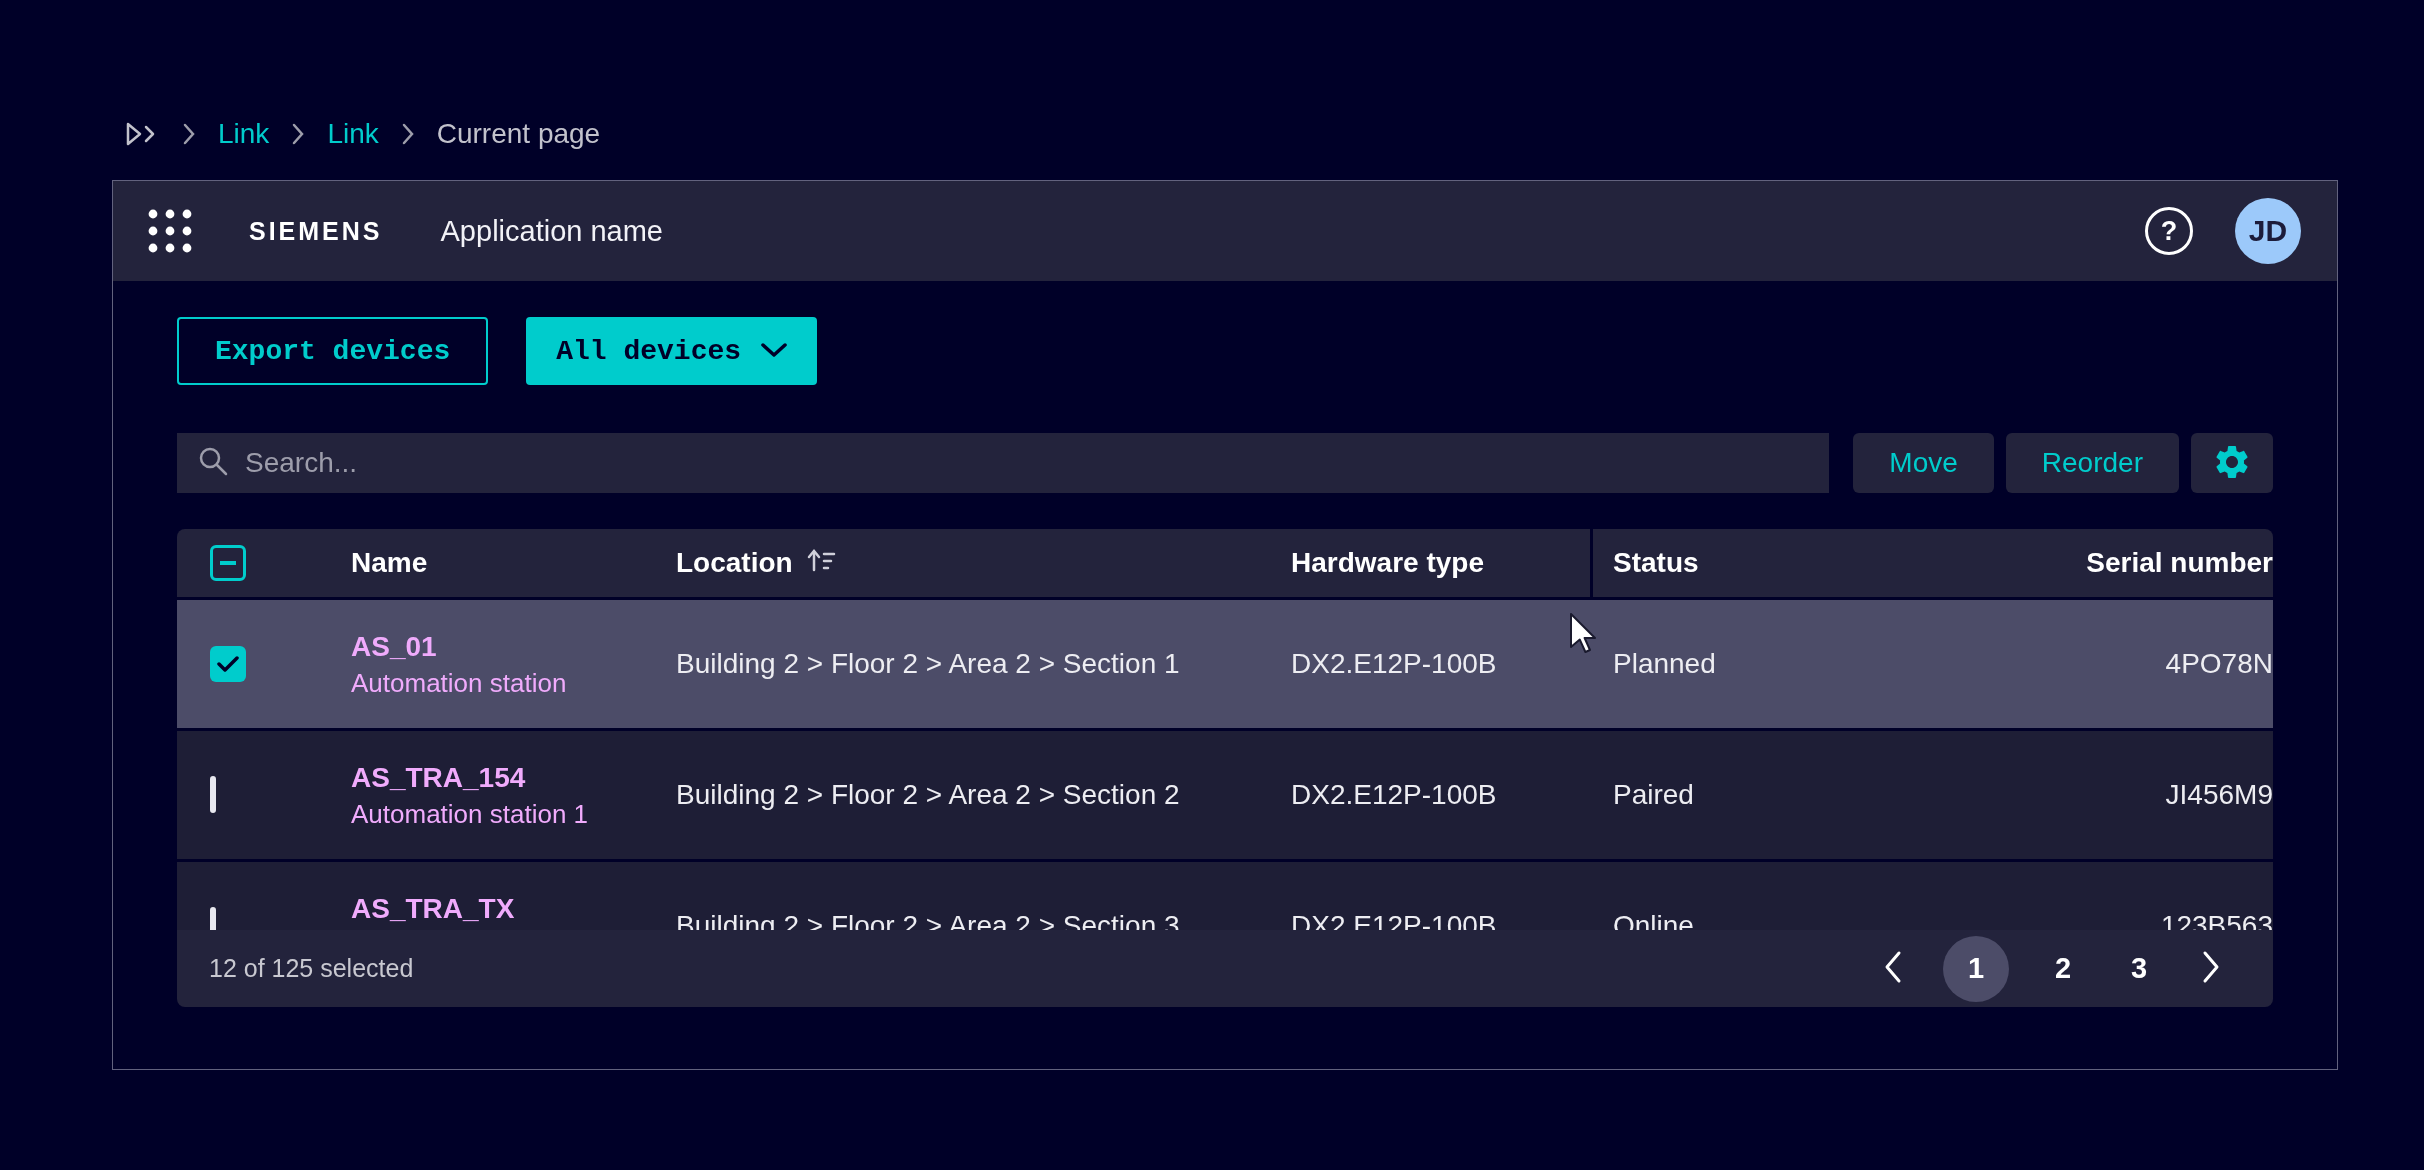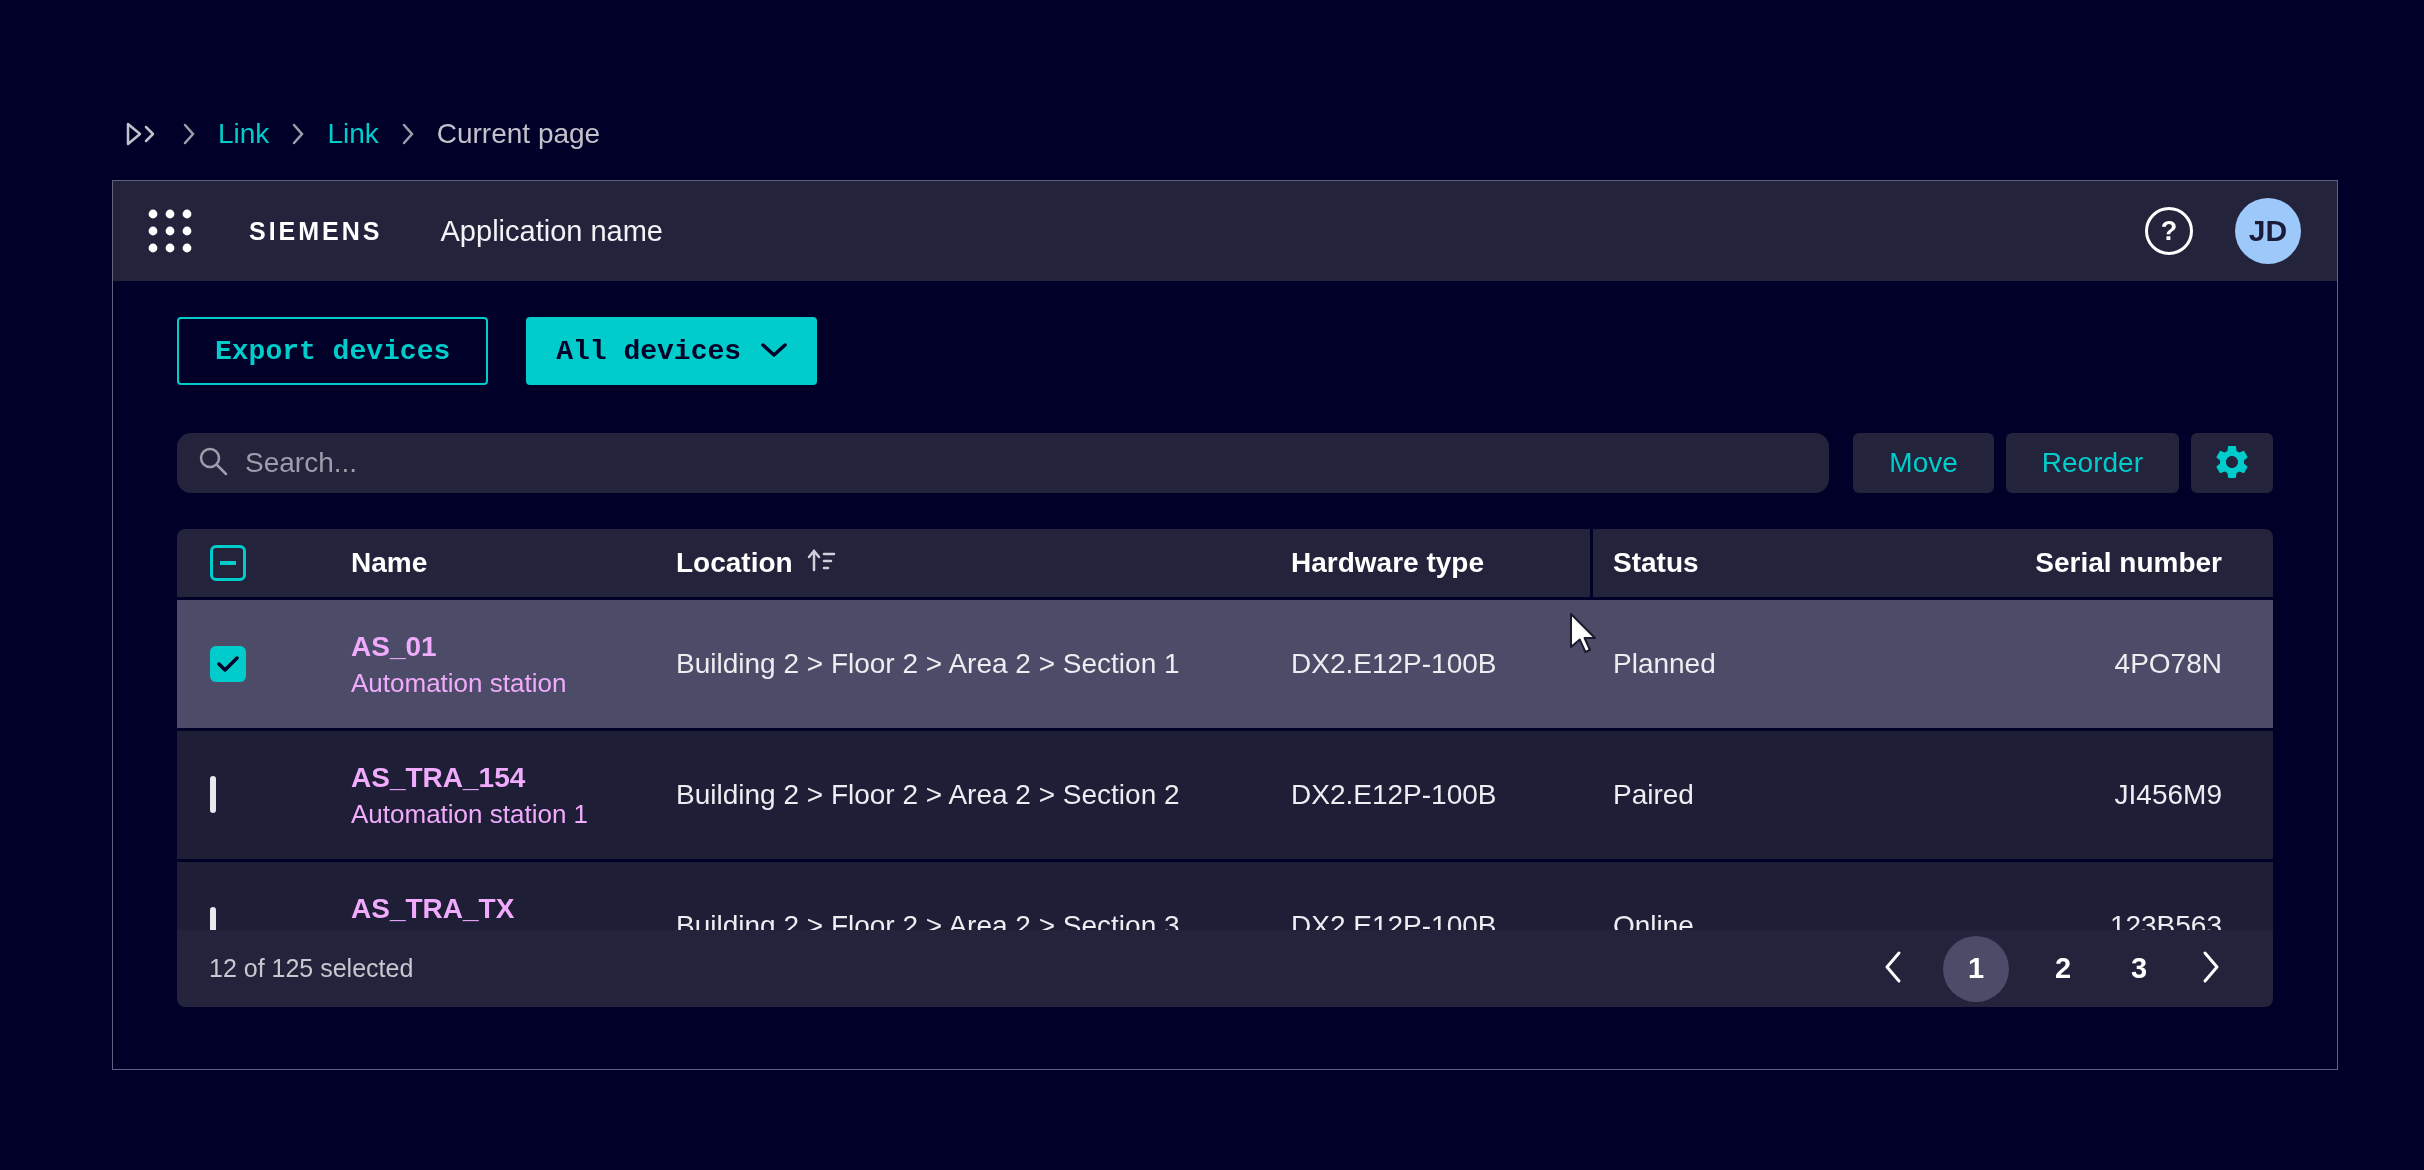--- a/index.html
+++ b/index.html
@@ -34,34 +34,34 @@
   .page-head { display:flex; justify-content:space-between; align-items:flex-start; padding-top:36px; }
   .title { font-size:40px; font-weight:400; line-height:46px; }
   .subtitle { margin-top:16px; font-size:28px; line-height:32px; color:#B9B9C2; }
   .actions { display:flex; gap:38px; }
   .btn { height:68px; border-radius:4px; font-size:28px; font-weight:bold; display:flex; align-items:center; cursor:pointer; font-family:Liberation Mono, monospace; }
   .btn-outline { border:2px solid #00CCCC; color:#00CCCC; background:transparent; padding:0 36px; }
   .btn-solid { background:#00CCCC; color:#000028; border:none; padding:0 30px; gap:20px; }
 
   
   .toolbar { margin-top:48px; display:flex; gap:24px; height:60px; }
-  .search { flex:1; background:#23233C; border-radius:14px; display:flex; align-items:center; padding:0 20px; gap:16px; }
+  .search { flex:1; background:#23233C; border-radius:0; display:flex; align-items:center; padding:0 20px; gap:16px; }
   .search input { flex:1; background:transparent; border:none; outline:none; color:#fff; font-size:28px; font-family:inherit; }
   .search input::placeholder { color:#9D9DAB; }
   .tool-group { display:flex; gap:12px; }
   .tool-btn { background:#23233C; color:#00CCCC; border:none; border-radius:6px; font-size:28px; padding:0 36px; cursor:pointer; font-family:inherit; }
   .gear-btn { background:#23233C; border:none; border-radius:6px; width:82px; display:flex; align-items:center; justify-content:center; cursor:pointer; }
 
   
   .table-wrap { margin-top:36px; height:401px; overflow:hidden; border-radius:8px 8px 0 0; position:relative; }
   .grid-row { display:grid; grid-template-columns:174px 325px 615px 300px 290px 1fr; align-items:center; }
   .thead { height:68px; background:#23233C; font-weight:bold; font-size:28px; position:relative; }
   .cell-check { padding-left:33px; }
   .cell-status { padding-left:22px; }
-  .cell-serial { text-align:right; padding-right:51px; }
+  .cell-serial { text-align:right; }
   .sort-wrap { display:flex; align-items:center; gap:12px; }
   .col-divider { position:absolute; left:1413px; top:0; width:3px; height:68px; background:#000028; }
 
   .trow { height:131px; border-top:3px solid #000028; background:#1E1E36; font-size:28px; color:#EDEDF2; }
   .trow.selected { background:#4C4C68; }
   .name-block { display:flex; flex-direction:column; justify-content:center; }
   .dev-name { font-weight:bold; color:#f0abfc; line-height:32px; }
   .dev-desc { font-size:26px; color:#f0abfc; margin-top:5px; min-height:30px; line-height:30px; }
 
   .checkbox { width:36px; height:36px; border-radius:6px; cursor:pointer; }

